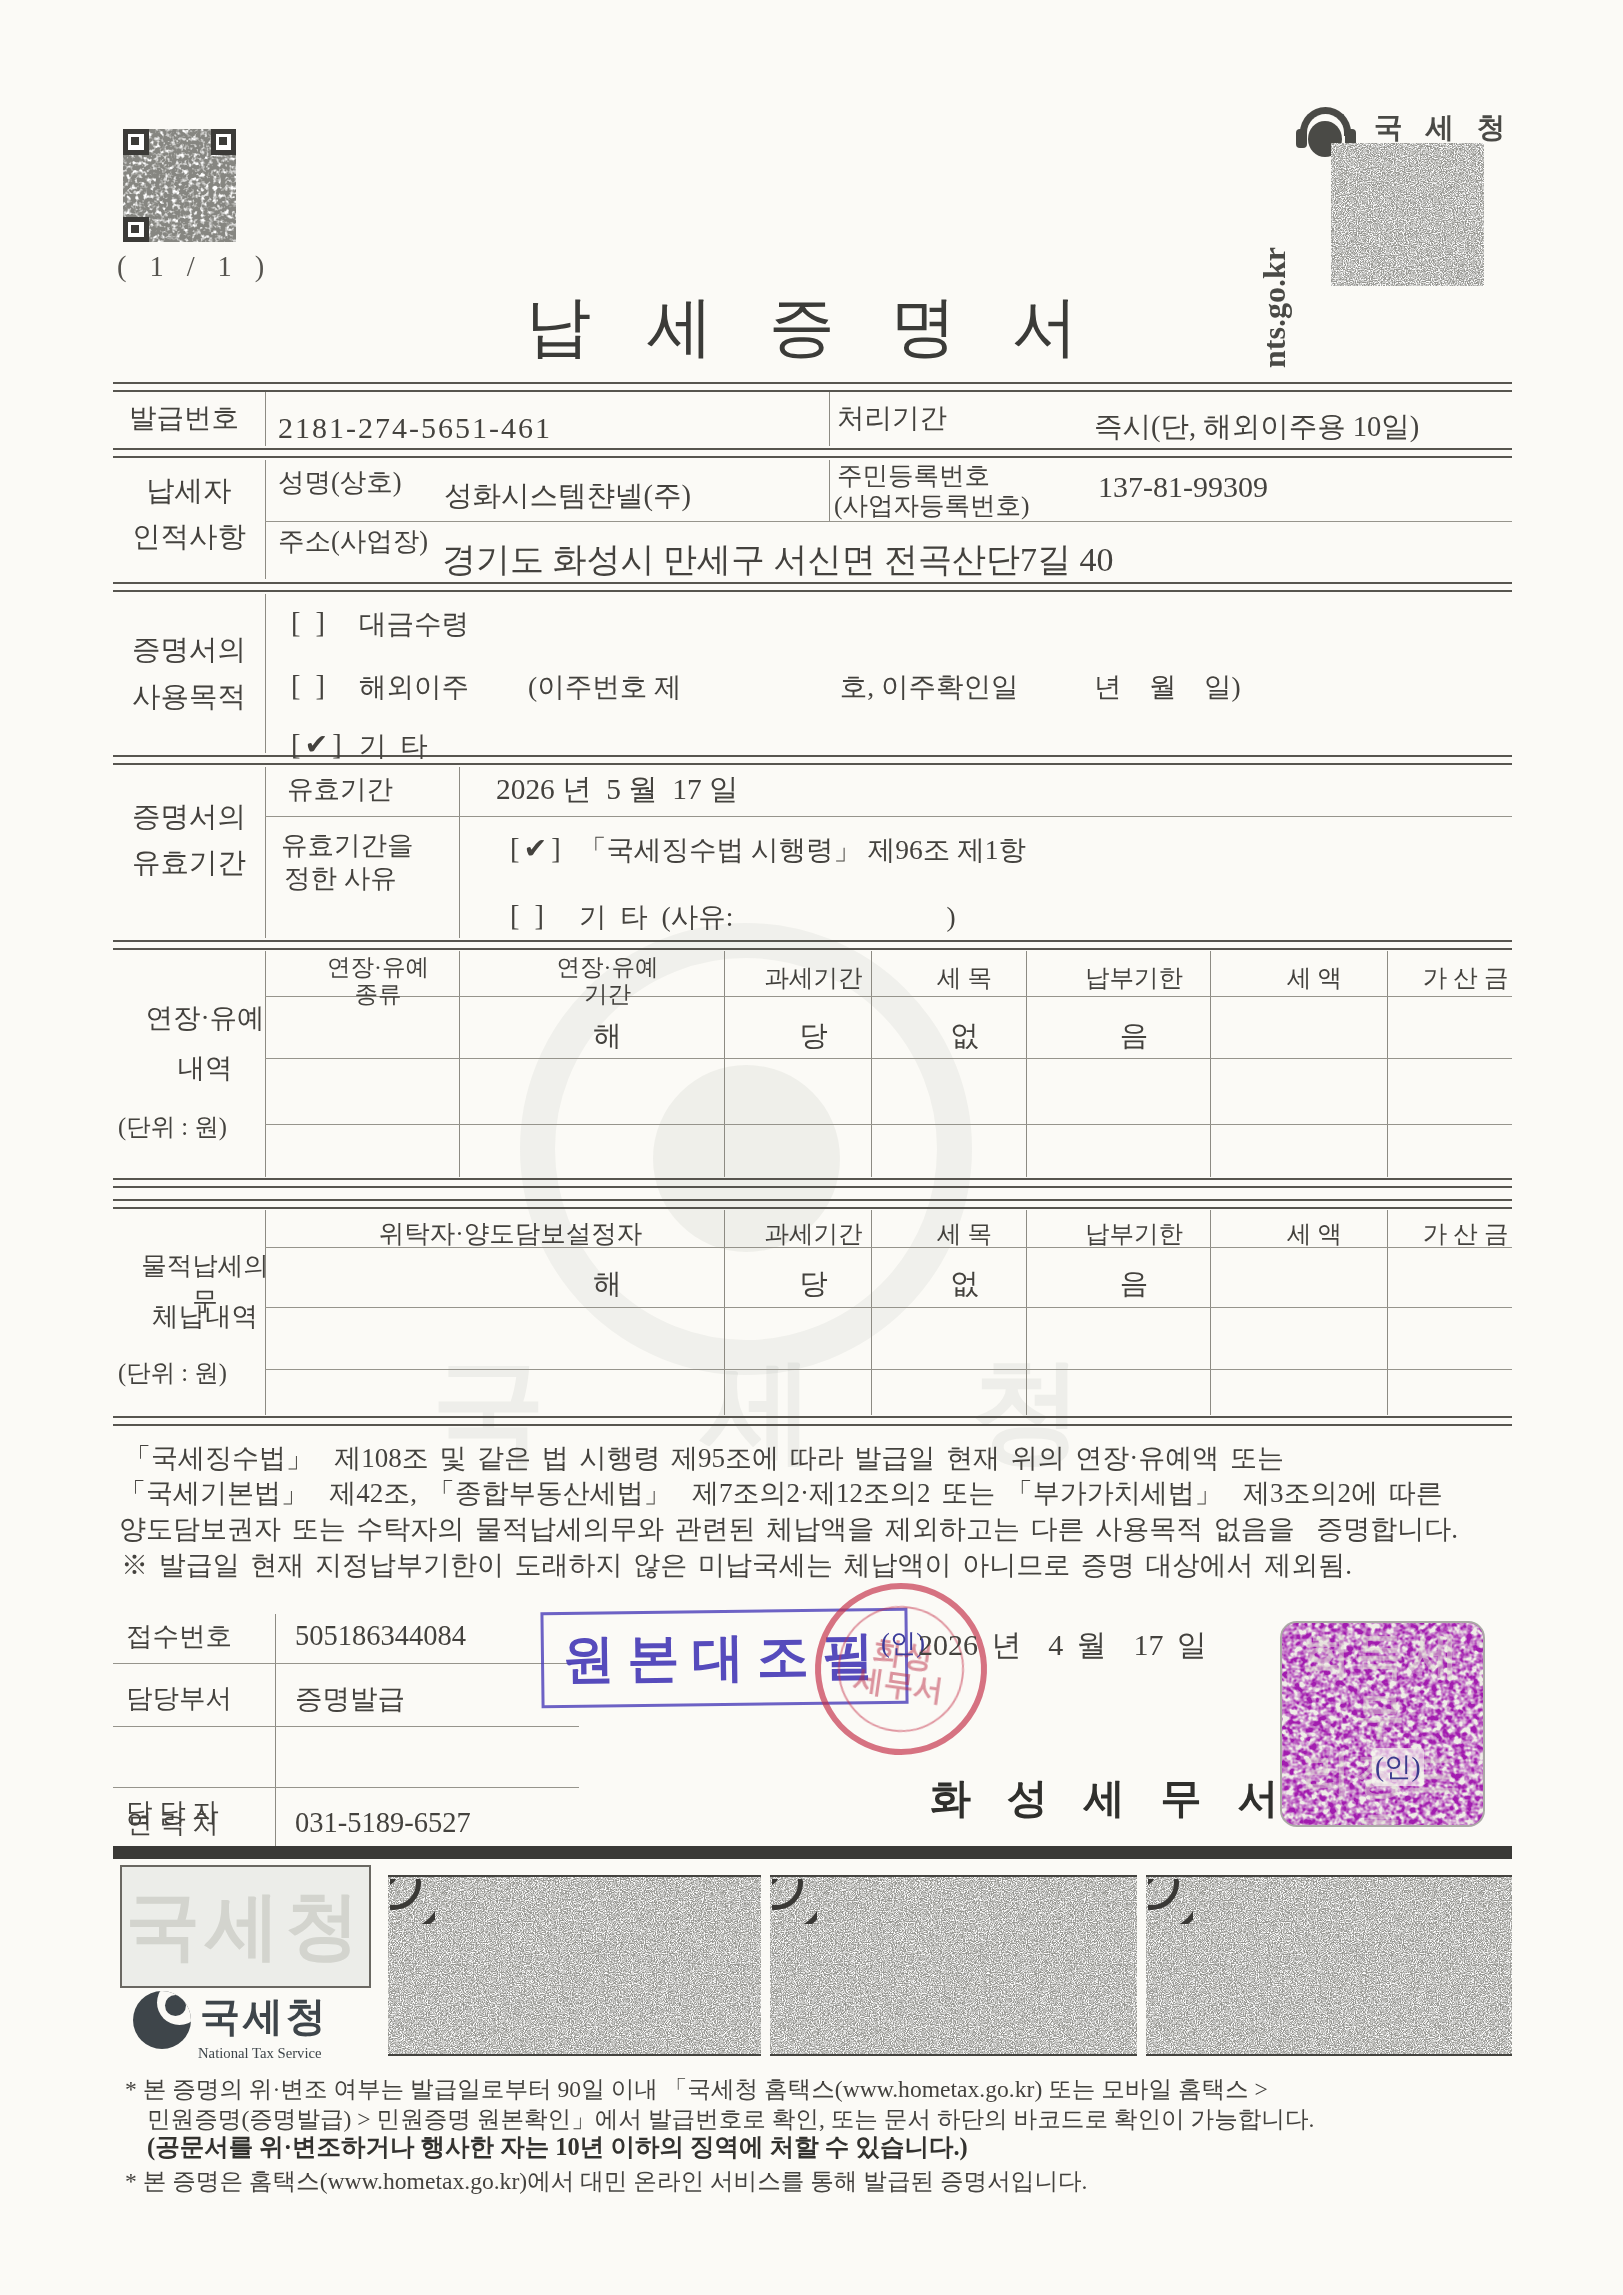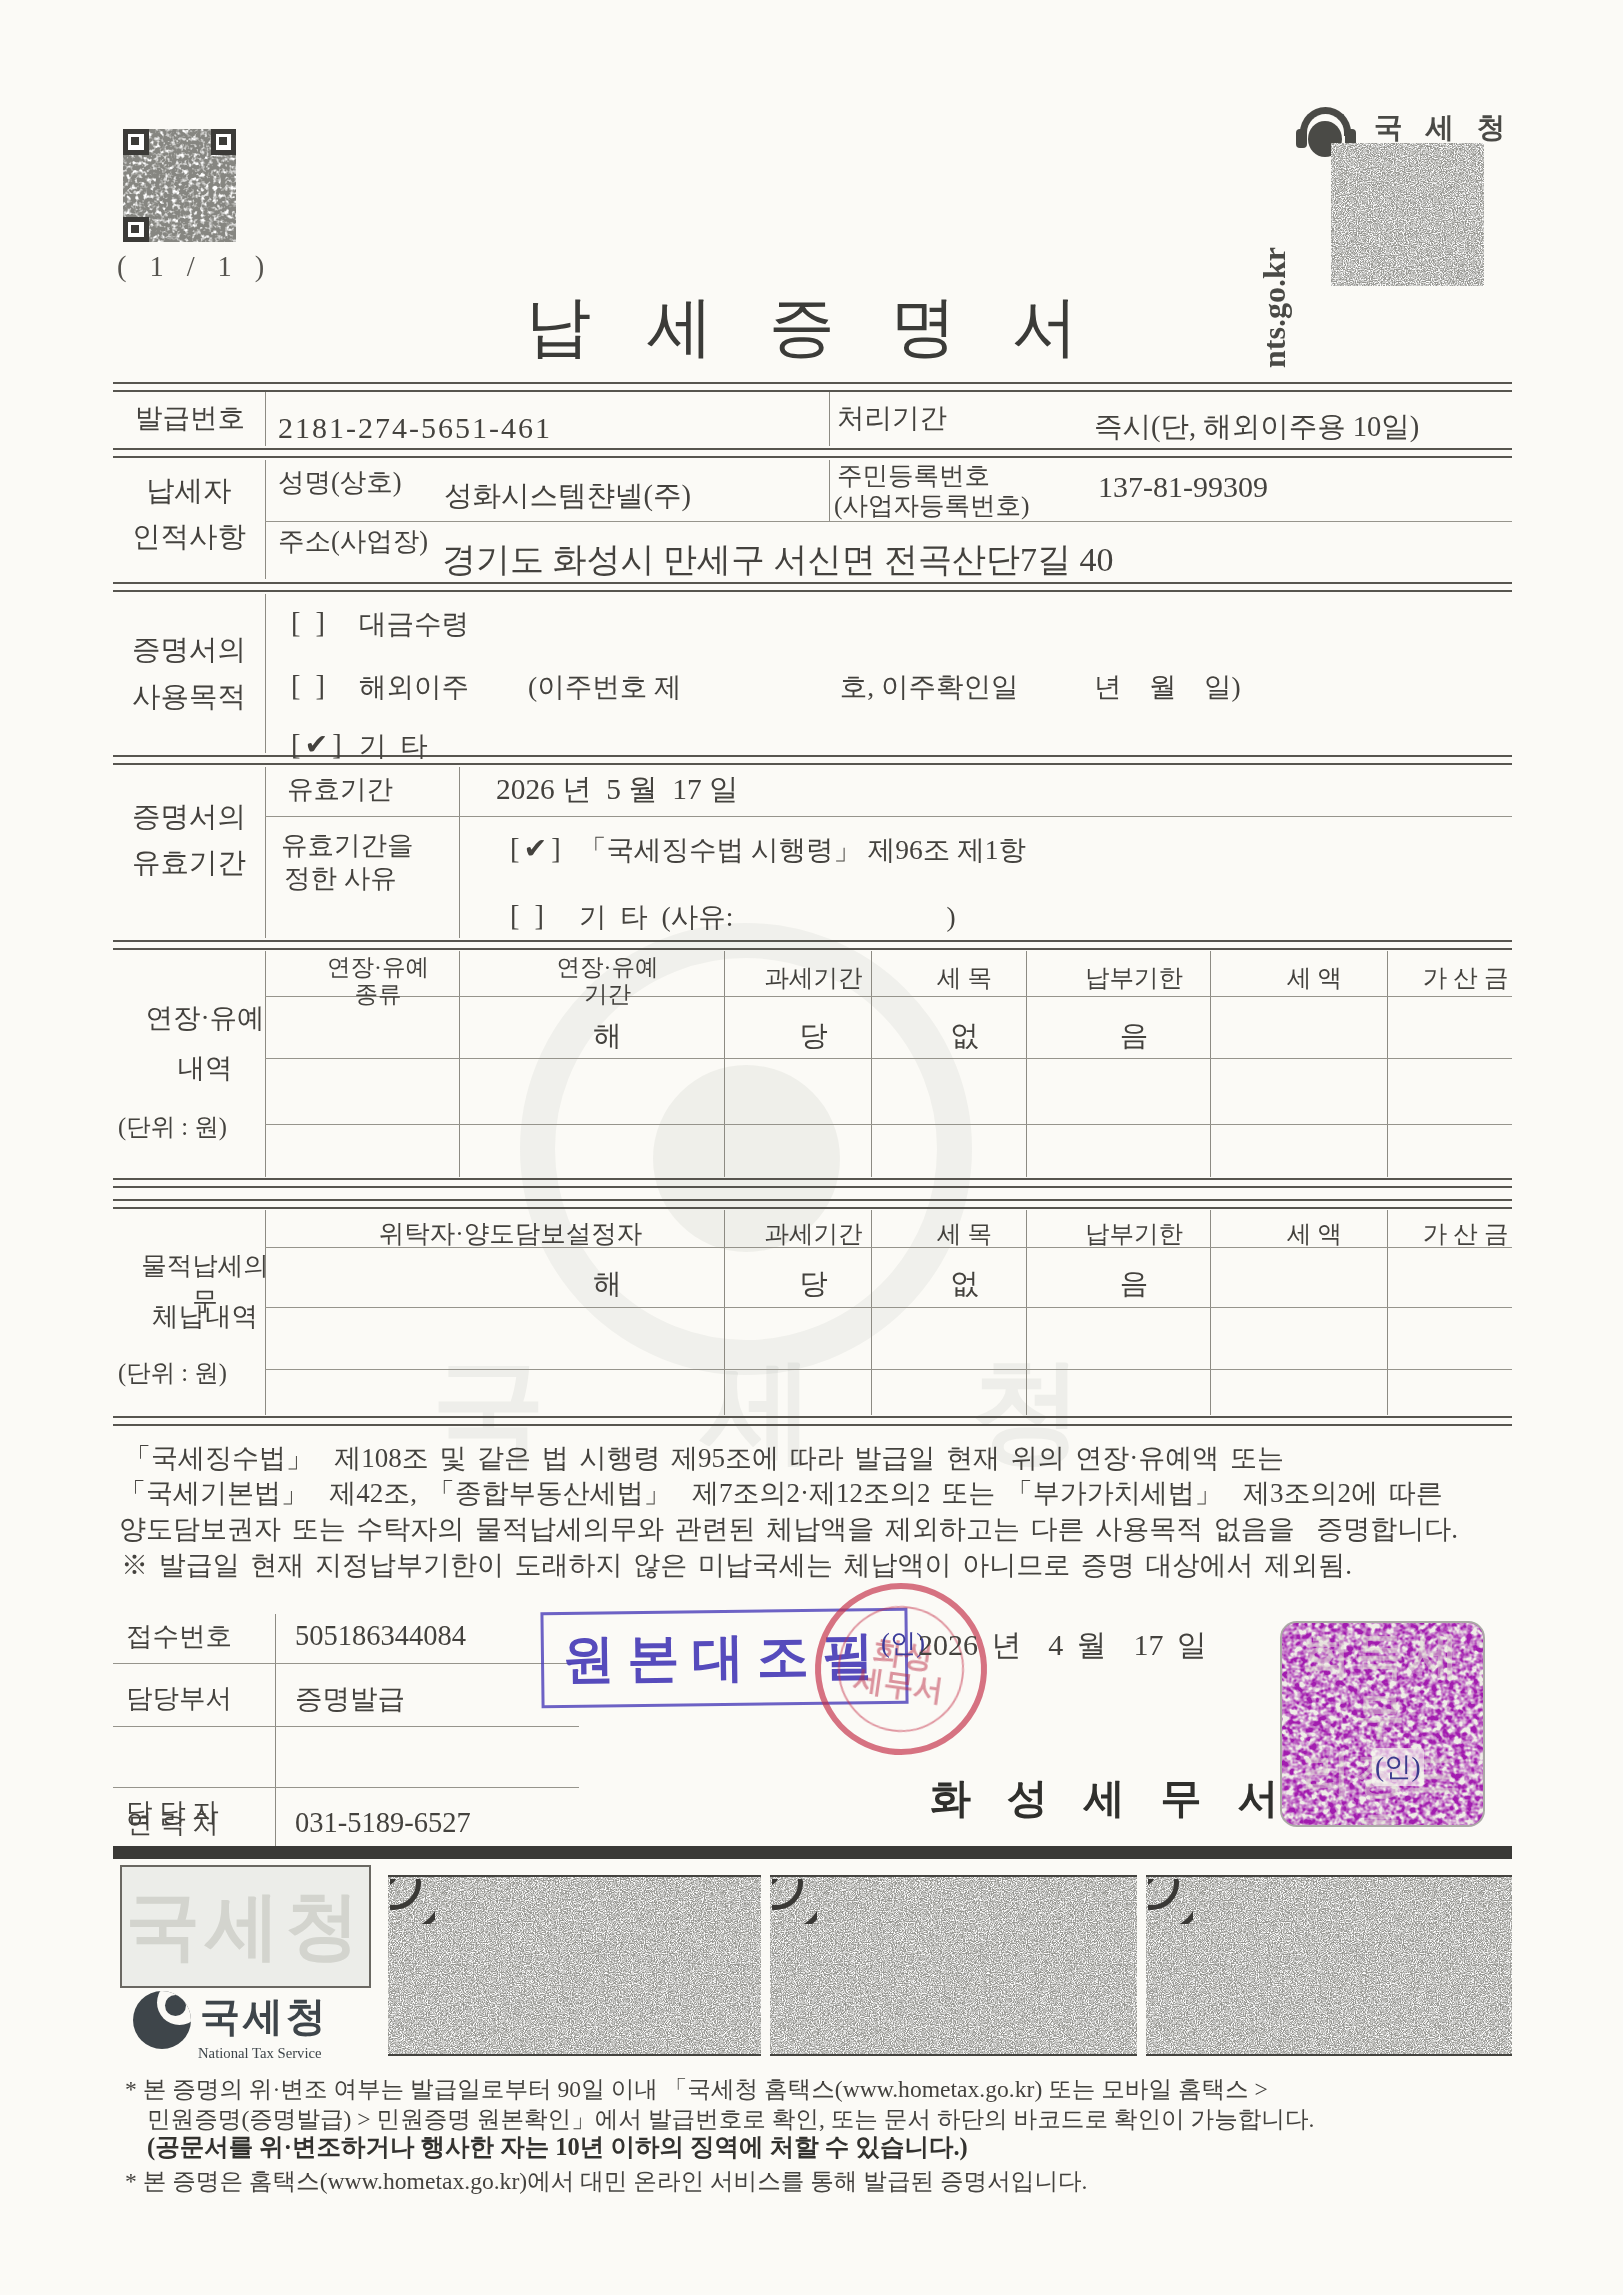--- a/index.html
+++ b/index.html
@@ -108,21 +108,21 @@
   <div class="dbl" style="top:448px;"></div>
   <div class="dbl" style="top:582px;"></div>
   <div class="dbl" style="top:755px;"></div>
   <div class="dbl" style="top:940px;"></div>
   <div class="dbl" style="top:1178px;"></div>
   <div class="dbl" style="top:1199px;"></div>
   <div class="dbl" style="top:1416px;"></div>
 
   <div class="vl" style="left:265px;top:392px;height:54px;"></div>
   <div class="vl" style="left:829px;top:392px;height:54px;"></div>
-  <div class="txt" style="left:135px;top:402px;font-size:27.5px;">발급번호</div>
+  <div class="txt" style="left:129px;top:402px;font-size:27.5px;">발급번호</div>
   <div class="txt" style="left:278px;top:411px;font-size:30px;letter-spacing:2px;">2181-274-5651-461</div>
   <div class="txt" style="left:837px;top:402px;font-size:27.5px;">처리기간</div>
   <div class="txt" style="left:1094px;top:411px;font-size:28.5px;">즉시(단, 해외이주용 10일)</div>
 
   <div class="vl" style="left:265px;top:460px;height:119px;"></div>
   <div class="vl" style="left:829px;top:460px;height:61px;"></div>
   <div class="hl" style="left:265px;top:521px;width:1247px;"></div>
   <div class="txt" style="left:146px;top:475px;font-size:28.5px;">납세자</div>
   <div class="txt" style="left:132px;top:521px;font-size:28.5px;">인적사항</div>
   <div class="txt" style="left:278px;top:467px;font-size:26.5px;">성명(상호)</div>

